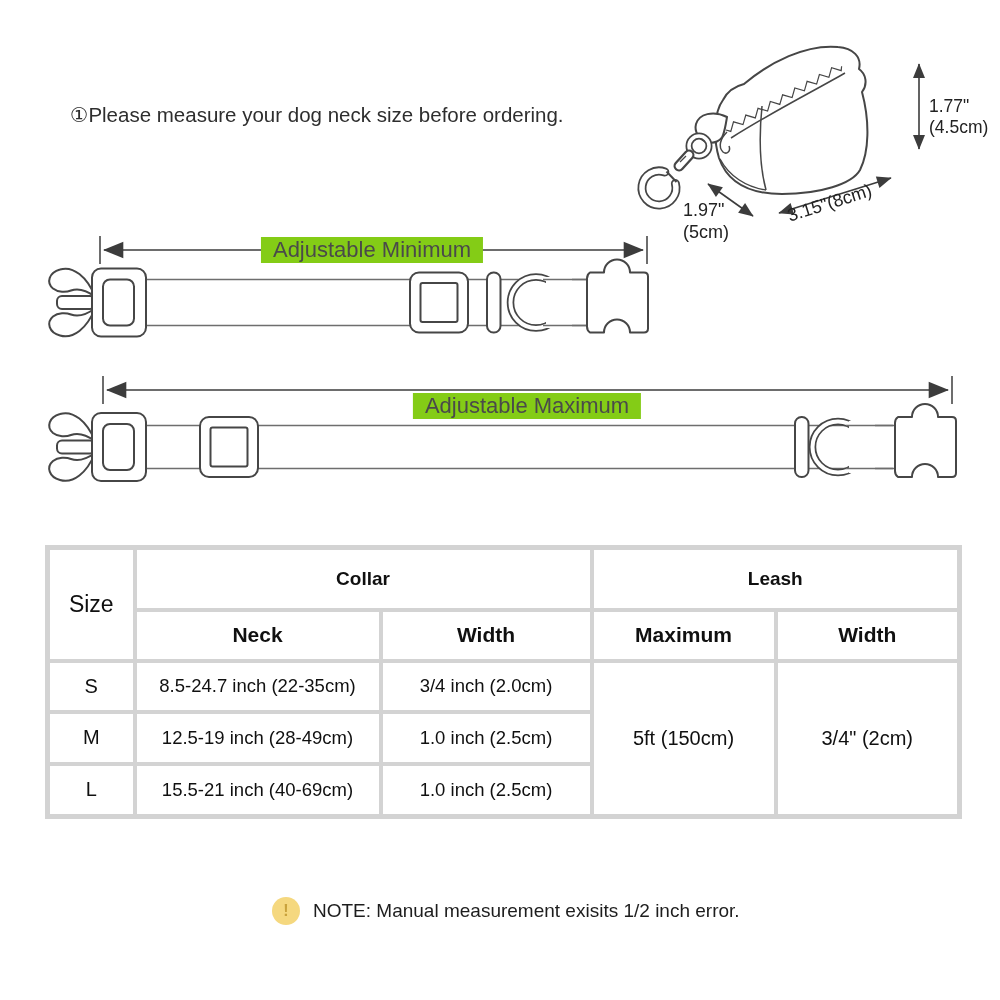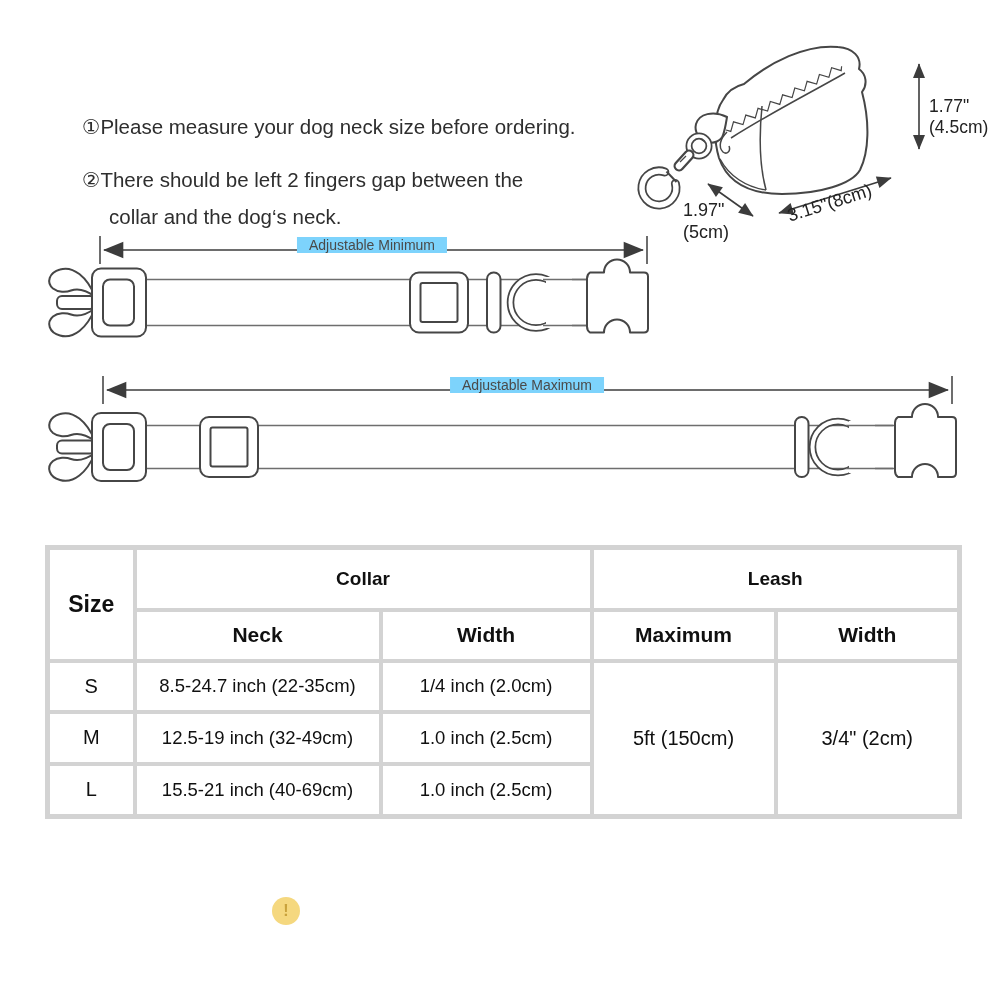--- a/index.html
+++ b/index.html
@@ -3,32 +3,32 @@
 <meta charset="utf-8">
 <style>
   html,body{margin:0;padding:0;}
   body{
     width:1000px;height:1000px;position:relative;background:#ffffff;overflow:hidden;
     font-family:"Liberation Sans","DejaVu Sans",sans-serif;color:#2b2b2b;
   }
   .abs{position:absolute;}
   
   #instructions{left:66px;top:92px;width:600px;font-size:20.5px;line-height:37px;color:#2e2e2e;}
-  #instructions p{margin:16px;padding-left:27px;text-indent:-27px;white-space:pre-line;}
+  #instructions p{margin:4px;padding-left:27px;text-indent:-27px;white-space:pre-line;}
   
   .dim-label{font-size:17.5px;line-height:21px;color:#222;white-space:pre-line;}
   #bag-width-label{transform:rotate(-17.5deg);transform-origin:left center;font-size:18px;}
   
-  .adj-label{font-size:14px;color:#4a4a4a;background:#7dd3fc;padding:0 12px;transform:translateX(-50%);white-space:nowrap;}
+  .adj-label{font-size:22px;color:#4a4a4a;background:#84cc16;padding:0 12px;transform:translateX(-50%);white-space:nowrap;}
   
   #size-table{position:absolute;left:45px;top:545px;border-collapse:collapse;table-layout:fixed;background:#d3d3d3;}
   #size-table td{border:4px solid #d3d3d3;background:#fff;text-align:center;vertical-align:middle;color:#101010;padding:0;}
   #size-table{border:5px solid #d3d3d3;}
   .th-big{font-size:19px;font-weight:bold;}
-  .th-size{font-size:23px;font-weight:bold;}
+  .th-size{font-size:23px;font-weight:normal;}
   .th-sub{font-size:21px;font-weight:bold;}
   .td-szletter{font-size:20px;}
   .td-val{font-size:18.5px;}
   .td-leash{font-size:20px;}
   
   #note{left:272px;top:897px;display:flex;align-items:center;gap:13px;}
   #note-icon{width:28px;height:28px;border-radius:50%;display:flex;align-items:center;justify-content:center;
     font-size:16px;font-weight:bold;}
   #note-text{font-size:19px;color:#1d1d1d;}
   svg{display:block;}
@@ -63,22 +63,20 @@
       <circle cx="0" cy="0" r="25.5" stroke="#ffffff" stroke-width="4"></circle>
     </g>
     <g id="g-female" stroke="#464646" stroke-width="2" fill="#ffffff" stroke-linejoin="round">
       <path d="M3,-30 L17,-30 A13 13 0 0 1 43,-30 L57,-30 Q61,-30 61,-26 L61,26 Q61,30 57,30 L43,30 A13 13 0 0 0 17,30 L3,30 Q0,28 0,24 L0,-24 Q0,-28 3,-30 Z"></path>
     </g>
   </defs>
 </svg>
 
 <div id="instructions" class="abs">
   <p>①Please measure your dog neck size before ordering.</p>
-  <p>②There should be left 2 fingers gap between the
-collar and the dog‘s neck.</p>
 </div>
 
 <svg class="abs" style="left:610px;top:28px" width="390" height="215" viewBox="610 28 390 215">
 
   <path d="M719,158 C713,138 714,112 723,100 C728,90 736,86 744,84 C770,62 806,44 838,47 C853,48 862,57 859,69 C866,74 868,84 862,92 C870,122 869,152 860,170 C852,184 820,194 782,194 C752,194 728,184 719,158 Z" fill="#ffffff" stroke="#464646" stroke-width="2" stroke-linejoin="round"></path>
 
   <polyline points="726,130 730.8,131.4 733.5,121.8 743,124.6 745.8,115.1 755.3,117.9 758,108.3 767.6,111.1 770.3,101.5 779.8,104.4 782.6,94.8 792.1,97.6 794.8,88 804.4,90.8 807.1,81.3 816.6,84.1 819.4,74.5 828.9,77.3 831.6,67.7 841.2,70.6 841.6,66.2" fill="none" stroke="#464646" stroke-width="1.2"></polyline>
   <path d="M731,138 C772,112 812,92 845,73" fill="none" stroke="#464646" stroke-width="1.5"></path>
   <path d="M727,132 C720,139 718,147 723,152 C727,155 731,151 729,146" fill="none" stroke="#464646" stroke-width="1.5"></path>
   <path d="M762,106 C759,136 759,164 766,190" fill="none" stroke="#464646" stroke-width="1.5"></path>
@@ -125,21 +123,21 @@
   <line x1="107" y1="390" x2="948" y2="390" stroke="#3c3c3c" stroke-width="1.7" marker-start="url(#arr)" marker-end="url(#arr)"></line>
   <path d="M143,425.5 H905 M143,468.5 H905" stroke="#6e6e6e" stroke-width="1.5" fill="none"></path>
   <use href="#g-slider" transform="translate(200,447)"></use>
   <use href="#g-keeper" transform="translate(795,447)"></use>
   <use href="#g-dring" transform="translate(838,447)"></use>
   <rect x="849" y="421" width="26" height="52" fill="#ffffff"></rect>
   <path d="M846,425.5 H893 M846,468.5 H893" stroke="#6e6e6e" stroke-width="1.5" fill="none"></path>
   <use href="#g-male" transform="translate(43,447)"></use>
   <use href="#g-female" transform="translate(895,447)"></use>
 </svg>
-<div class="abs adj-label" style="left:527px;top:377px">Adjustable Maximum</div>
+<div class="abs adj-label" style="left:527px;top:393px">Adjustable Maximum</div>
 
 <table id="size-table">
   <colgroup>
     <col style="width:87px">
       <col style="width:246px">
       <col style="width:211px">
       <col style="width:184px">
       <col style="width:184px">
   </colgroup>
   <tbody>
@@ -150,32 +148,33 @@
   </tr>
   <tr style="height:51px">
     <td class="th-sub">Neck</td>
     <td class="th-sub">Width</td>
     <td class="th-sub">Maximum</td>
     <td class="th-sub">Width</td>
   </tr>
   <tr style="height:51px">
     <td class="td-szletter">S</td>
     <td class="td-val">8.5-24.7 inch (22-35cm)</td>
-    <td class="td-val">1/4 inch (2.0cm)</td>
+    <td class="td-val">3/4 inch (2.0cm)</td>
     <td rowspan="3" class="td-leash">5ft (150cm)</td>
     <td rowspan="3" class="td-leash">3/4" (2cm)</td>
   </tr>
   <tr style="height:52px">
     <td class="td-szletter">M</td>
-    <td class="td-val">12.5-19 inch (32-49cm)</td>
+    <td class="td-val">12.5-19 inch (28-49cm)</td>
     <td class="td-val">1.0 inch (2.5cm)</td>
   </tr>
   <tr style="height:53px">
     <td class="td-szletter">L</td>
     <td class="td-val">15.5-21 inch (40-69cm)</td>
     <td class="td-val">1.0 inch (2.5cm)</td>
   </tr>
 </tbody>
   </table>
 
 <div id="note" class="abs">
   <div id="note-icon" style="background: rgb(245, 216, 127); color: rgb(201, 162, 60);">!</div>
+  <div id="note-text">NOTE: Manual measurement exisits 1/2 inch error.</div>
 </div>
 
 </body></html>

